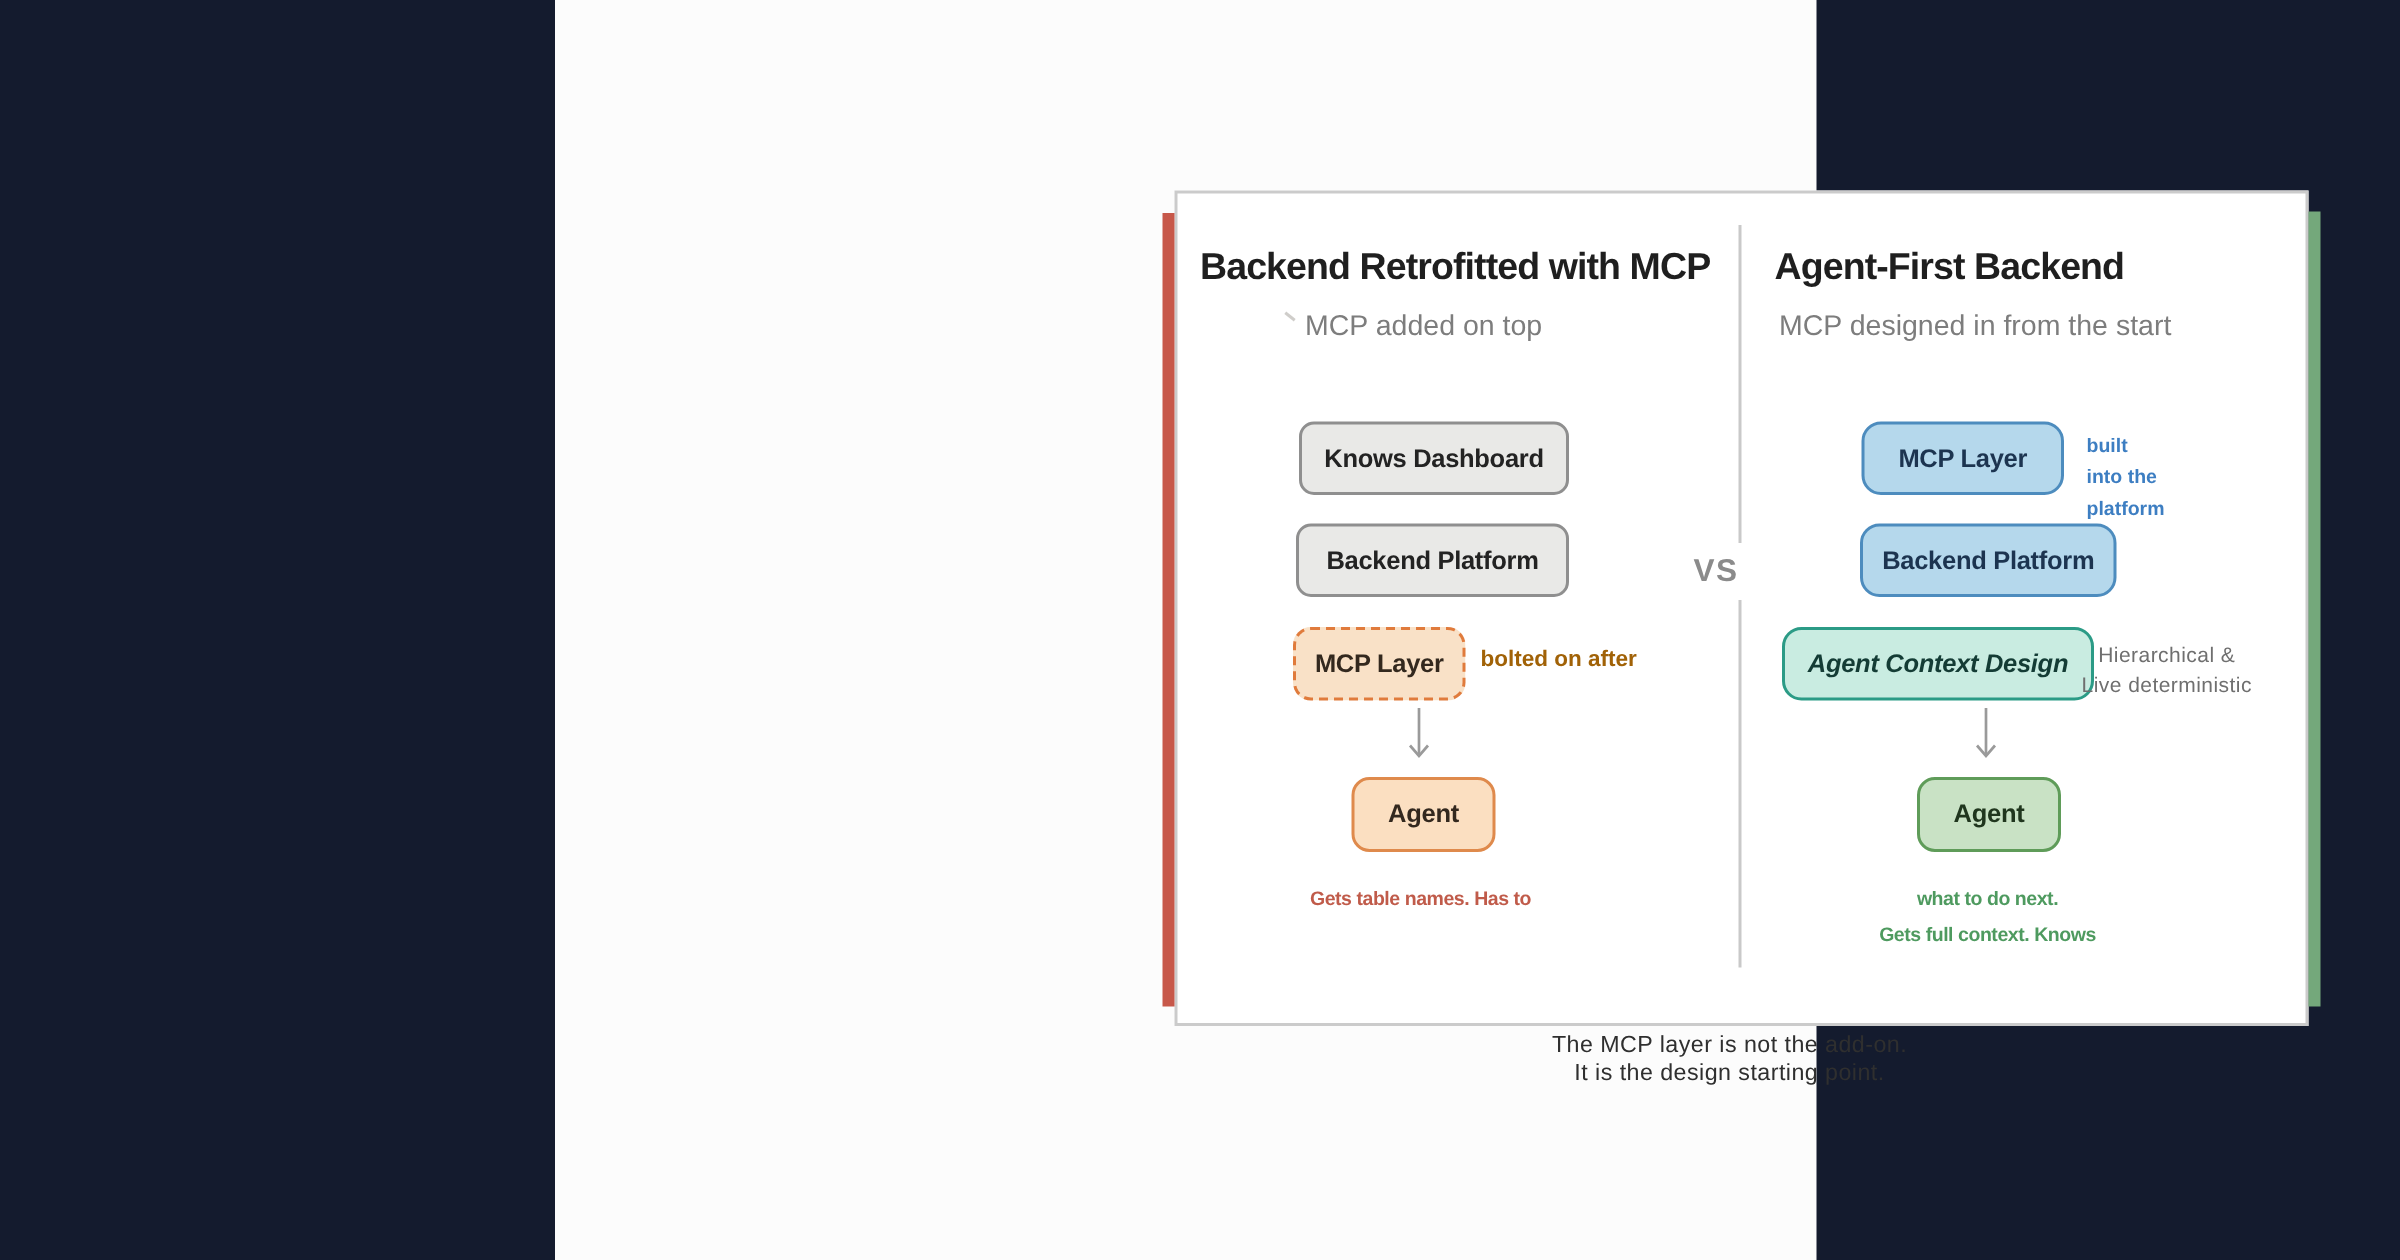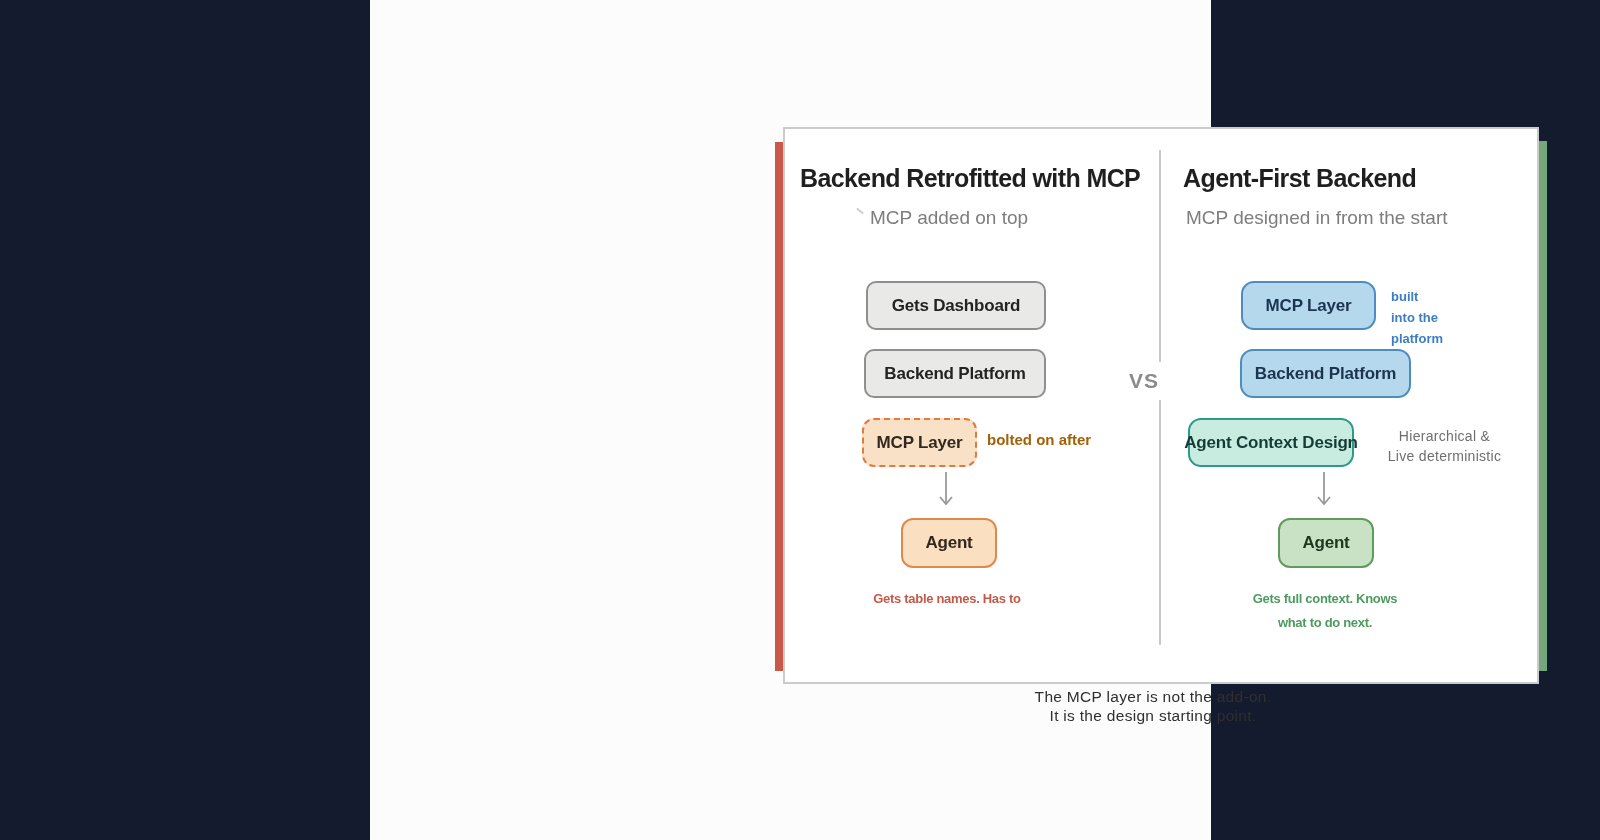--- a/index.html
+++ b/index.html
@@ -55,21 +55,21 @@
   .box-blue{background:#b5d8ec;border:2px solid #4d8cbe;border-radius:13px;color:#1c3450;}
   .box-teal{background:#c9ece1;border:2px solid #2b9b86;border-radius:13px;color:#143c35;}
   .box-green{background:#c9e2c5;border:2px solid #5f9c59;border-radius:12px;color:#20361e;}
 
   .b-human{left:496px;top:281px;width:180px;height:49px;}
   .b-backend-l{left:494px;top:349px;width:182px;height:49px;}
   .b-mcp-l{left:492px;top:418px;width:115px;height:49px;}
   .b-agent-l{left:531px;top:518px;width:96px;height:50px;}
   .b-mcp-r{left:871px;top:281px;width:135px;height:49px;}
   .b-backend-r{left:870px;top:349px;width:171px;height:49px;}
-  .b-context{left:818px;top:418px;width:166px;height:49px;}
+  .b-context{left:818px;top:418px;width:208px;height:49px;font-style:italic;}
   .b-agent-r{left:908px;top:518px;width:96px;height:50px;}
 
   .note-bolted{
     position:absolute;left:617px;top:431px;
     font-size:15px;font-weight:bold;color:#a16207;white-space:nowrap;
   }
   .note-built{
     position:absolute;left:1021px;top:286px;
     font-size:13px;font-weight:600;color:#3d7ec2;line-height:21px;
   }
@@ -107,21 +107,21 @@
   <div class="accent-bar accent-left"></div>
   <div class="accent-bar accent-right"></div>
 
   <div class="divider-line"></div>
 
   <div class="panel-title title-left">Backend Retrofitted with MCP</div>
   <div class="panel-subtitle subtitle-left">MCP added on top</div>
   <div class="stray-mark"></div>
 
   <div class="box box-gray b-human">
-    <span>Gets Dashboard</span>
+    <span>Knows Dashboard</span>
   </div>
   <div class="box box-gray b-backend-l">
     <span>Backend Platform</span>
   </div>
   <div class="box box-orange-dashed b-mcp-l">
     <span>MCP Layer</span>
   </div>
   <div class="note-bolted">bolted on after</div>
 
   <svg class="arrow arrow-left" viewBox="0 0 20 42">
@@ -165,22 +165,22 @@
   <svg class="arrow arrow-right" viewBox="0 0 20 42">
     <line x1="10" y1="2" x2="10" y2="33" stroke="#9a9a9a" stroke-width="1.8"></line>
     <polyline points="4,27 10,34 16,27" fill="none" stroke="#9a9a9a" stroke-width="1.8"></polyline>
   </svg>
 
   <div class="box box-green b-agent-r">
     <span>Agent</span>
   </div>
 
   <div class="outcome outcome-right">
+    <div>what to do next.</div>
     <div>Gets full context. Knows</div>
-    <div>what to do next.</div>
   </div>
 
   <div class="caption">
     <div>The MCP layer is not the add-on.</div>
     <div>It is the design starting point.</div>
   </div>
 
 </div>
 
 </body></html>

